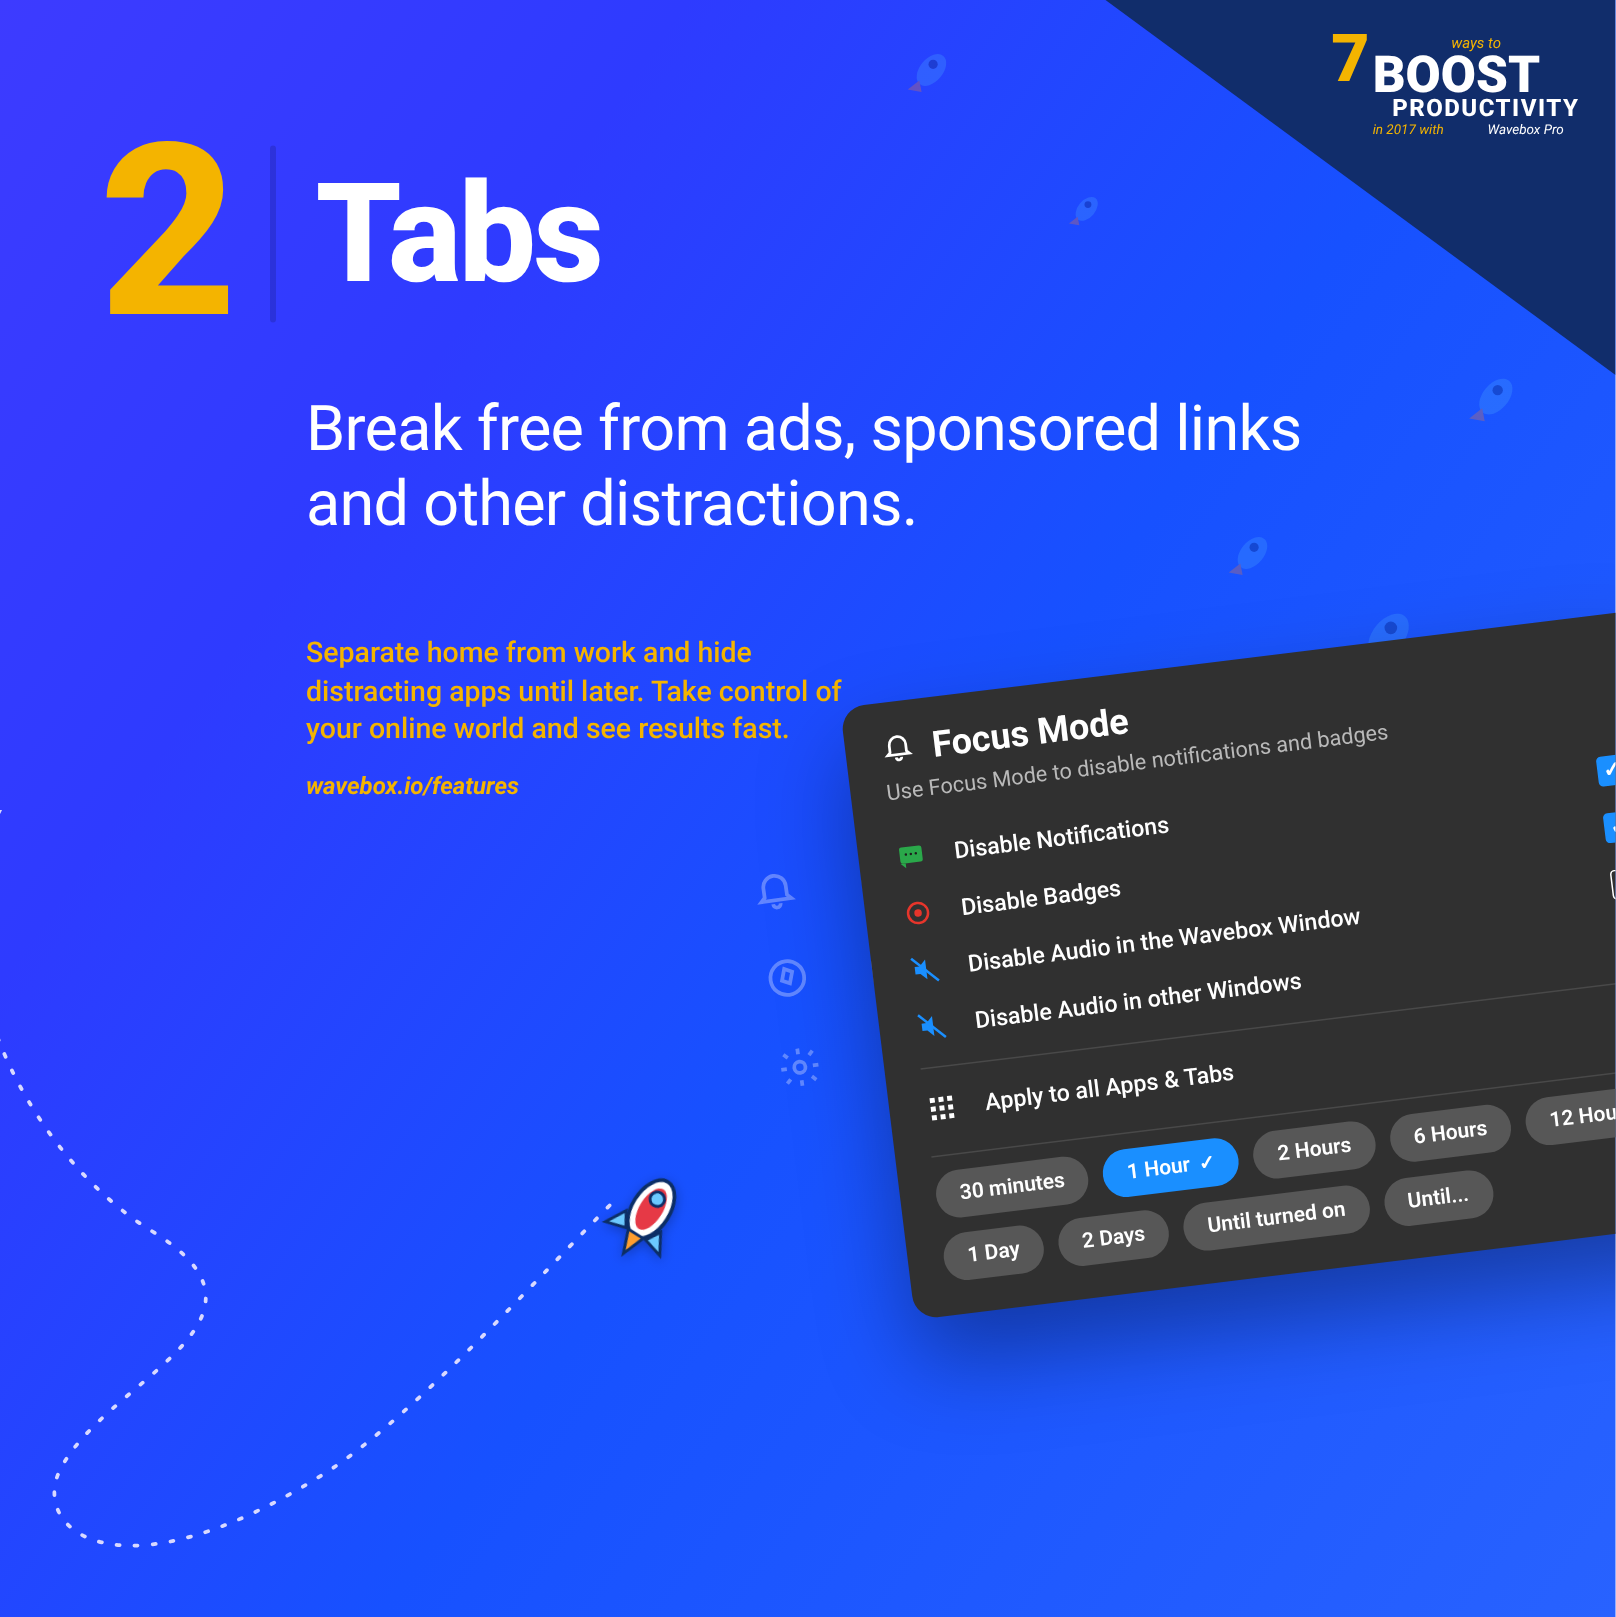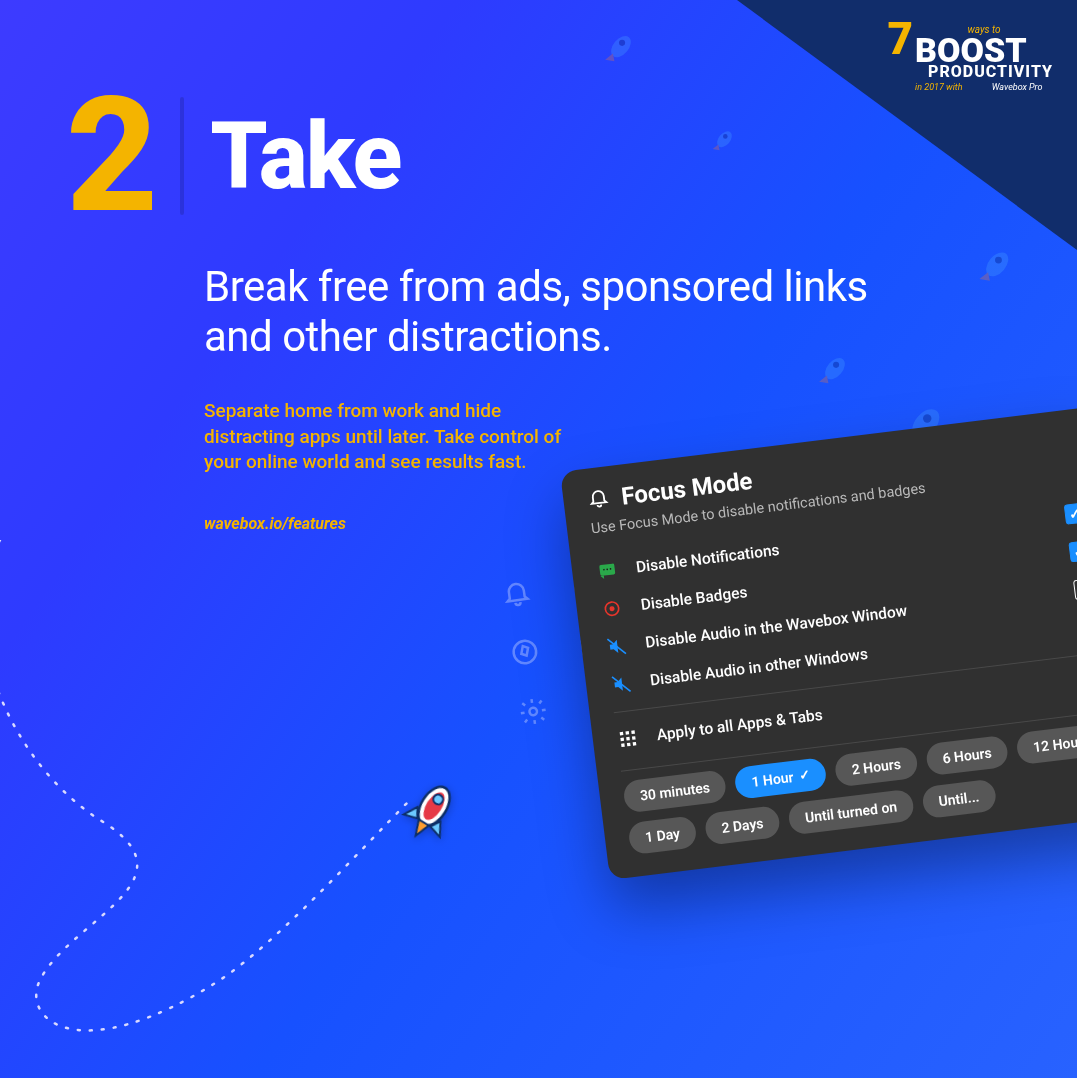--- a/index.html
+++ b/index.html
@@ -78,21 +78,21 @@
   color: #fff;
   font-size: 42px;
   font-weight: 400;
   line-height: 1.18;
   max-width: 720px;
   letter-spacing: -0.5px;
 }
 
 .description {
   position: absolute;
-  top: 398px;
+  top: 422px;
   left: 204px;
   color: #f4b400;
   font-size: 19px;
   font-weight: 500;
   line-height: 1.35;
   max-width: 370px;
 }
 
 .link-text {
   position: absolute;
@@ -232,21 +232,21 @@
         <span class="highlight">with</span>
         <span class="brand">Wavebox Pro</span>
       </div>
     </div>
   </div>
 </div>
 
 <div class="header-block">
   <div class="big-number">2</div>
   <div class="vdivider"></div>
-  <div class="page-title">Take</div>
+  <div class="page-title">Tabs</div>
 </div>
 
 <div class="subtitle">Break free from ads, sponsored links and other distractions.</div>
 <div class="description">Separate home from work and hide distracting apps until later. Take control of your online world and see results fast.</div>
 <div class="link-text">wavebox.io/features</div>
 
 <svg class="dotted-path" viewBox="0 0 480 540">
   <path d="M 40 0 C -10 100, 60 230, 140 280 C 240 340, 110 380, 80 440 C 60 480, 120 530, 260 440 C 320 400, 400 310, 450 260" stroke="#d9d9ff" stroke-width="2.5" fill="none" stroke-dasharray="2 10" stroke-linecap="round"></path>
 </svg>
 

